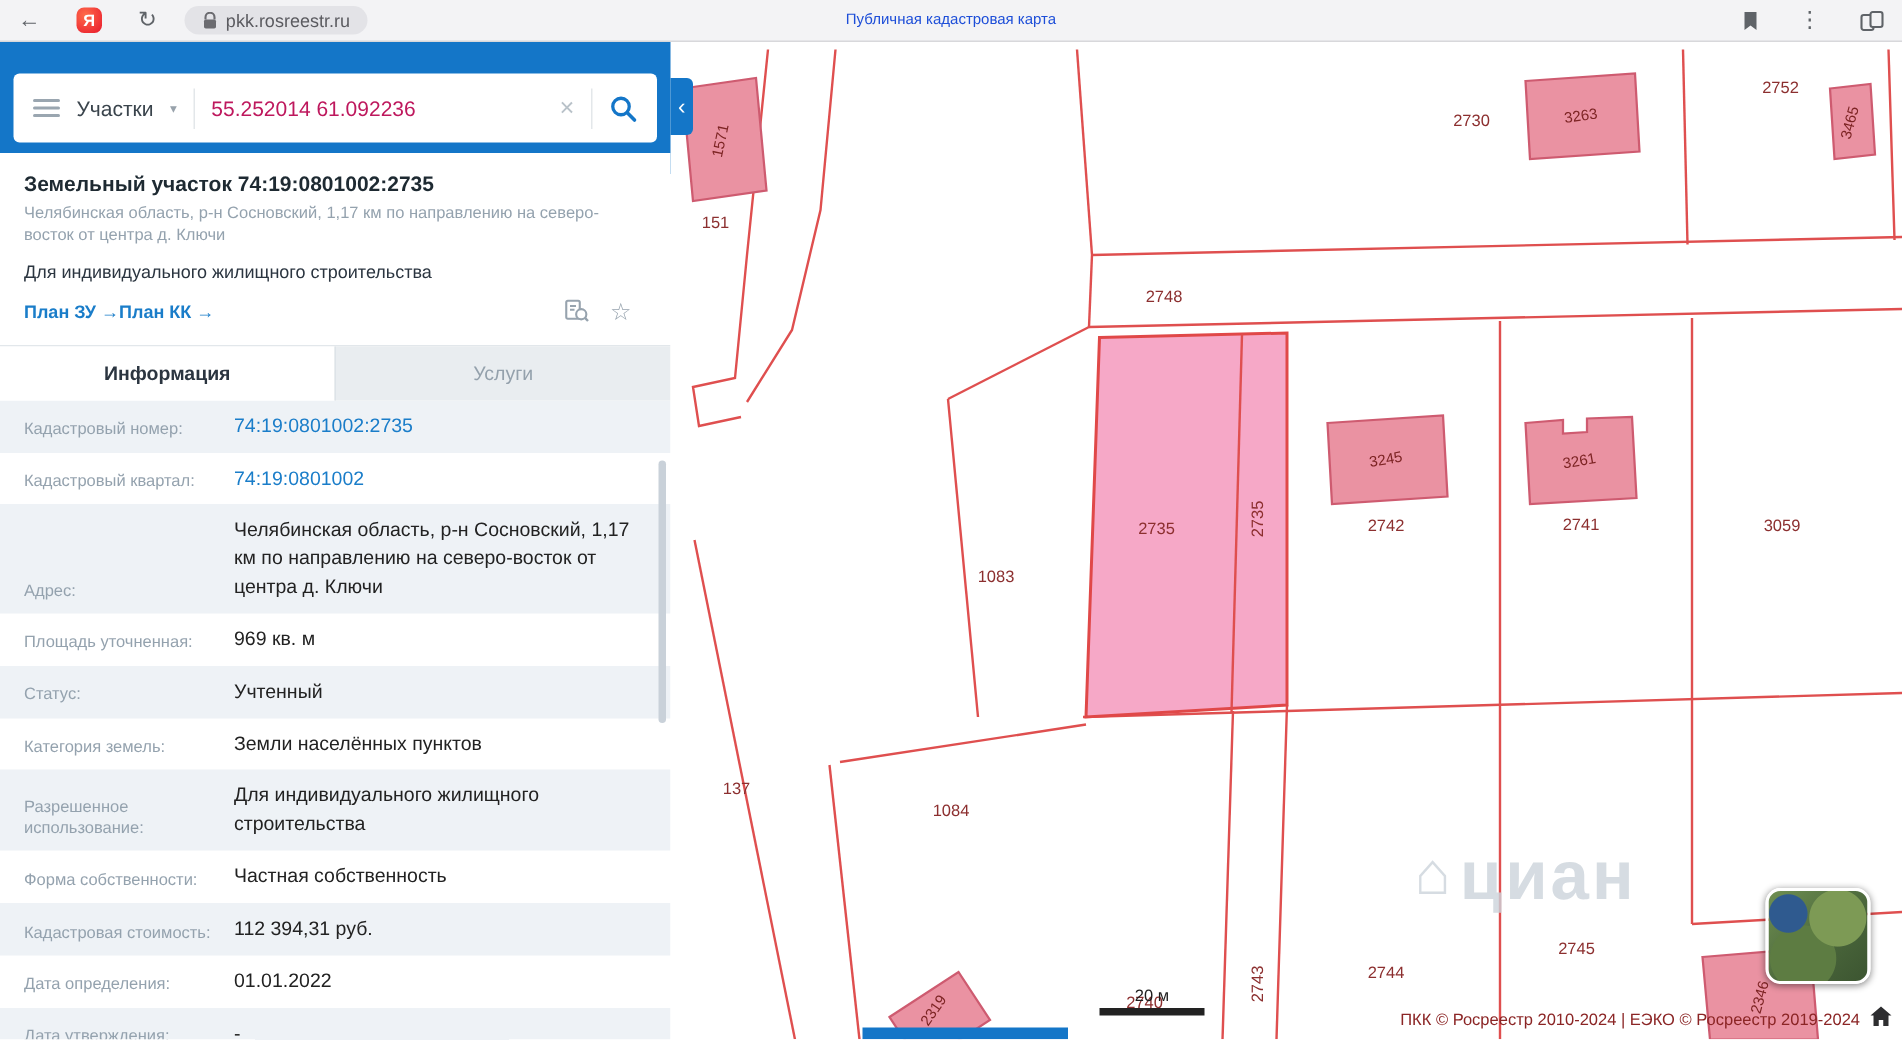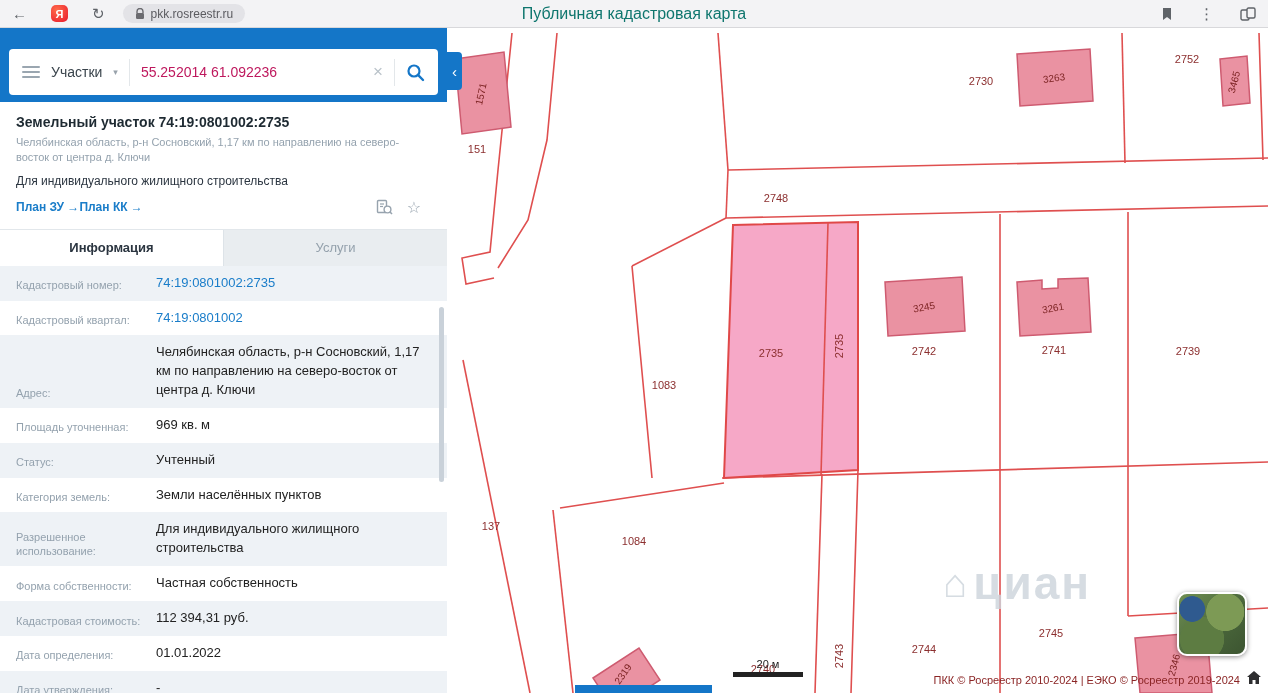--- a/index.html
+++ b/index.html
@@ -5,21 +5,21 @@
   * { box-sizing: border-box; margin: 0; padding: 0; }
   html,body { width:1268px; height:693px; overflow:hidden; font-family:"Liberation Sans", sans-serif; background:#fff; }
   .screen { position:relative; width:1268px; height:693px; overflow:hidden; background:#fff; }
 
   
   .browser-bar { position:absolute; left:0; top:0; width:1268px; height:28px; background:#f3f3f5; border-bottom:1px solid #d8d8db; z-index:40; display:flex; align-items:center; }
   .nav-icons { display:flex; align-items:center; gap:24px; padding-left:12px; }
   .ico { color:#5f6368; font-size:15px; line-height:1; cursor:default; }
   .ybro { width:17px; height:17px; border-radius:5px; background:radial-gradient(circle at 35% 30%, #ff6b4a, #e8192c); color:#fff; font-size:11px; font-weight:bold; display:flex; align-items:center; justify-content:center; }
   .url-pill { margin-left:18px; height:19px; background:#e3e3e7; border-radius:10px; display:flex; align-items:center; gap:6px; padding:0 12px; color:#5b5b60; font-size:12px; }
-  .tab-title { position:absolute; left:50%; transform:translateX(-50%); font-size:16px; color:#0f766e; }
+  .tab-title { position:absolute; left:50%; transform:translateX(-50%); font-size:10px; color:#1d4ed8; }
   .right-icons { position:absolute; right:12px; display:flex; align-items:center; gap:26px; color:#5f6368; }
 
   
   .map-area { position:absolute; left:447px; top:28px; width:821px; height:665px; background:#fff; overflow:hidden; }
   .map-area svg { position:absolute; left:0; top:0; }
   .pline { fill:none; stroke:#df4f4f; stroke-width:1.6; }
   .pink  { fill:#f6a8c7; stroke:#e04848; stroke-width:2; }
   .bld   { fill:#ea92a2; stroke:#ce5b70; stroke-width:1.5; }
   .map-labels { position:absolute; left:0; top:0; width:100%; height:100%; pointer-events:none; }
   .map-label { position:absolute; font-size:11px; color:#8c2f2f; white-space:nowrap; }
@@ -150,21 +150,21 @@
 
     <div class="map-labels">
         <span class="map-label parcel" style="left: 30px; top: 121px; transform: translate(-50%, -50%) rotate(0deg);">151</span>
         <span class="map-label parcel" style="left: 534px; top: 53px; transform: translate(-50%, -50%) rotate(0deg);">2730</span>
         <span class="map-label parcel" style="left: 740px; top: 31px; transform: translate(-50%, -50%) rotate(0deg);">2752</span>
         <span class="map-label parcel" style="left: 329px; top: 170px; transform: translate(-50%, -50%) rotate(0deg);">2748</span>
         <span class="map-label parcel" style="left: 324px; top: 325px; transform: translate(-50%, -50%) rotate(0deg);">2735</span>
         <span class="map-label parcel" style="left: 392px; top: 318px; transform: translate(-50%, -50%) rotate(-90deg);">2735</span>
         <span class="map-label parcel" style="left: 477px; top: 323px; transform: translate(-50%, -50%) rotate(0deg);">2742</span>
         <span class="map-label parcel" style="left: 607px; top: 322px; transform: translate(-50%, -50%) rotate(0deg);">2741</span>
-        <span class="map-label parcel" style="left: 741px; top: 323px; transform: translate(-50%, -50%) rotate(0deg);">2739</span>
+        <span class="map-label parcel" style="left: 741px; top: 323px; transform: translate(-50%, -50%) rotate(0deg);">3059</span>
         <span class="map-label parcel" style="left: 217px; top: 357px; transform: translate(-50%, -50%) rotate(0deg);">1083</span>
         <span class="map-label parcel" style="left: 44px; top: 498px; transform: translate(-50%, -50%) rotate(0deg);">137</span>
         <span class="map-label parcel" style="left: 187px; top: 513px; transform: translate(-50%, -50%) rotate(0deg);">1084</span>
         <span class="map-label parcel" style="left: 477px; top: 621px; transform: translate(-50%, -50%) rotate(0deg);">2744</span>
         <span class="map-label parcel" style="left: 604px; top: 605px; transform: translate(-50%, -50%) rotate(0deg);">2745</span>
         <span class="map-label parcel" style="left: 392px; top: 628px; transform: translate(-50%, -50%) rotate(-90deg);">2743</span>
         <span class="map-label parcel" style="left: 316px; top: 641px; transform: translate(-50%, -50%) rotate(0deg);">2740</span>
         <span class="map-label building" style="left: 34px; top: 66px; transform: translate(-50%, -50%) rotate(-78deg);">1571</span>
         <span class="map-label building" style="left: 607px; top: 50px; transform: translate(-50%, -50%) rotate(-8deg);">3263</span>
         <span class="map-label building" style="left: 787px; top: 54px; transform: translate(-50%, -50%) rotate(-75deg);">3465</span>

